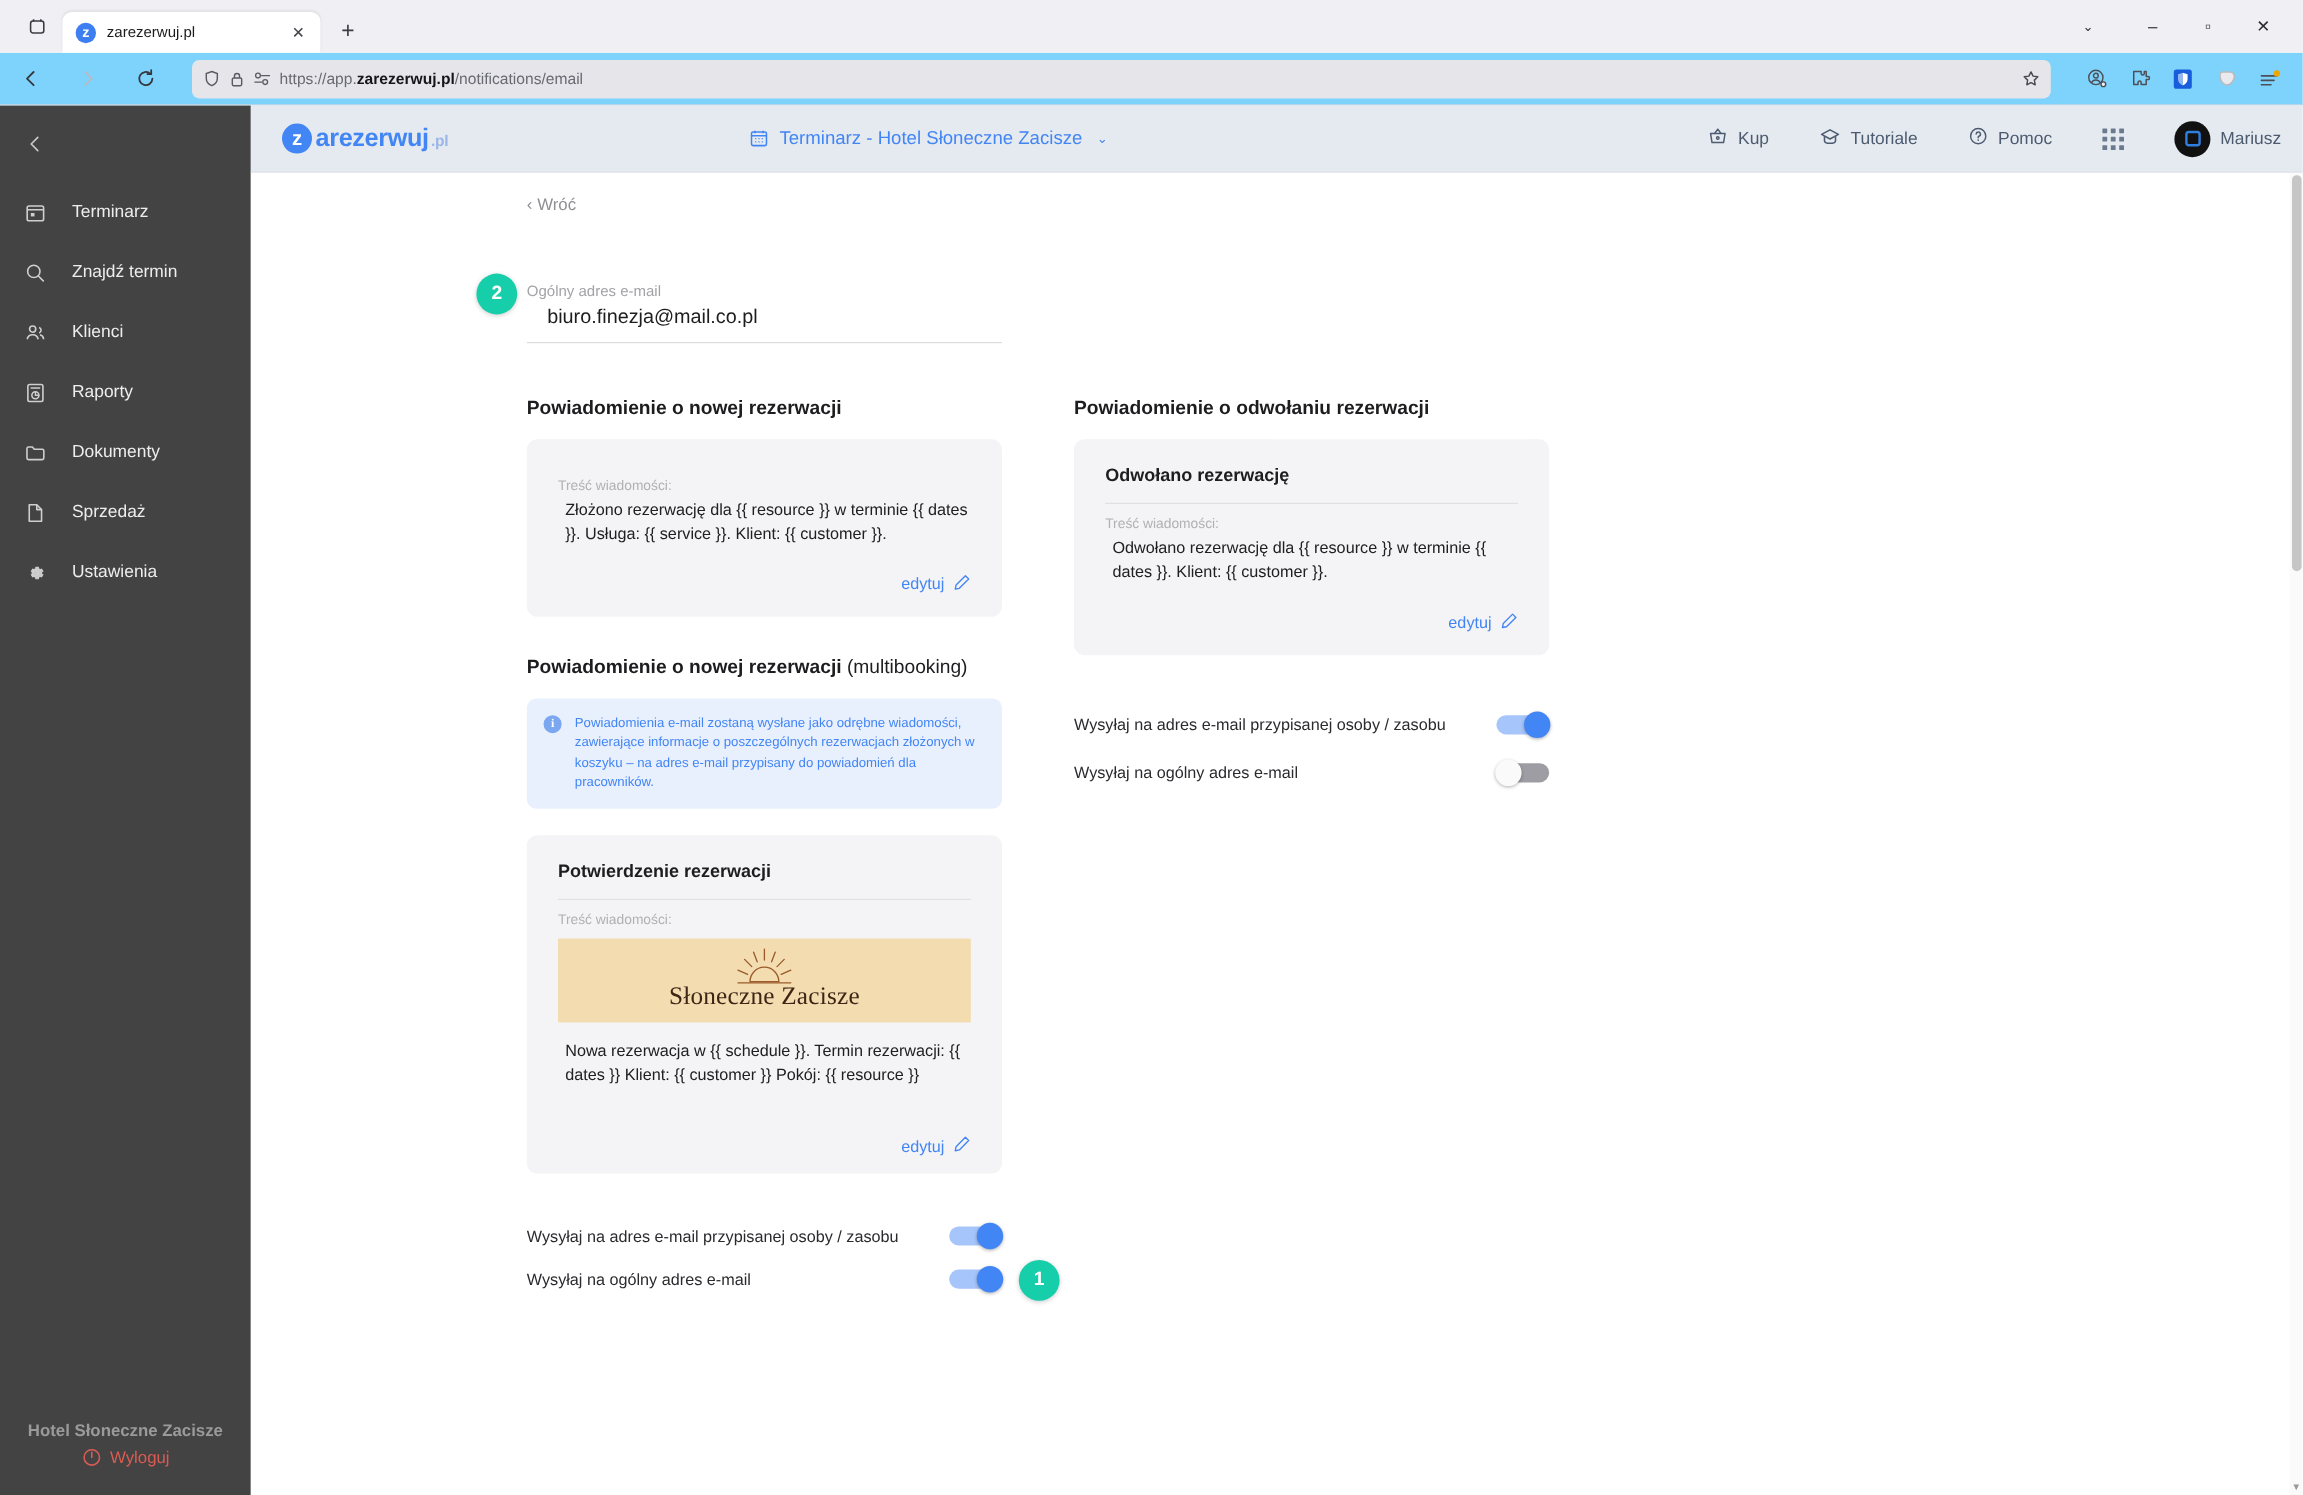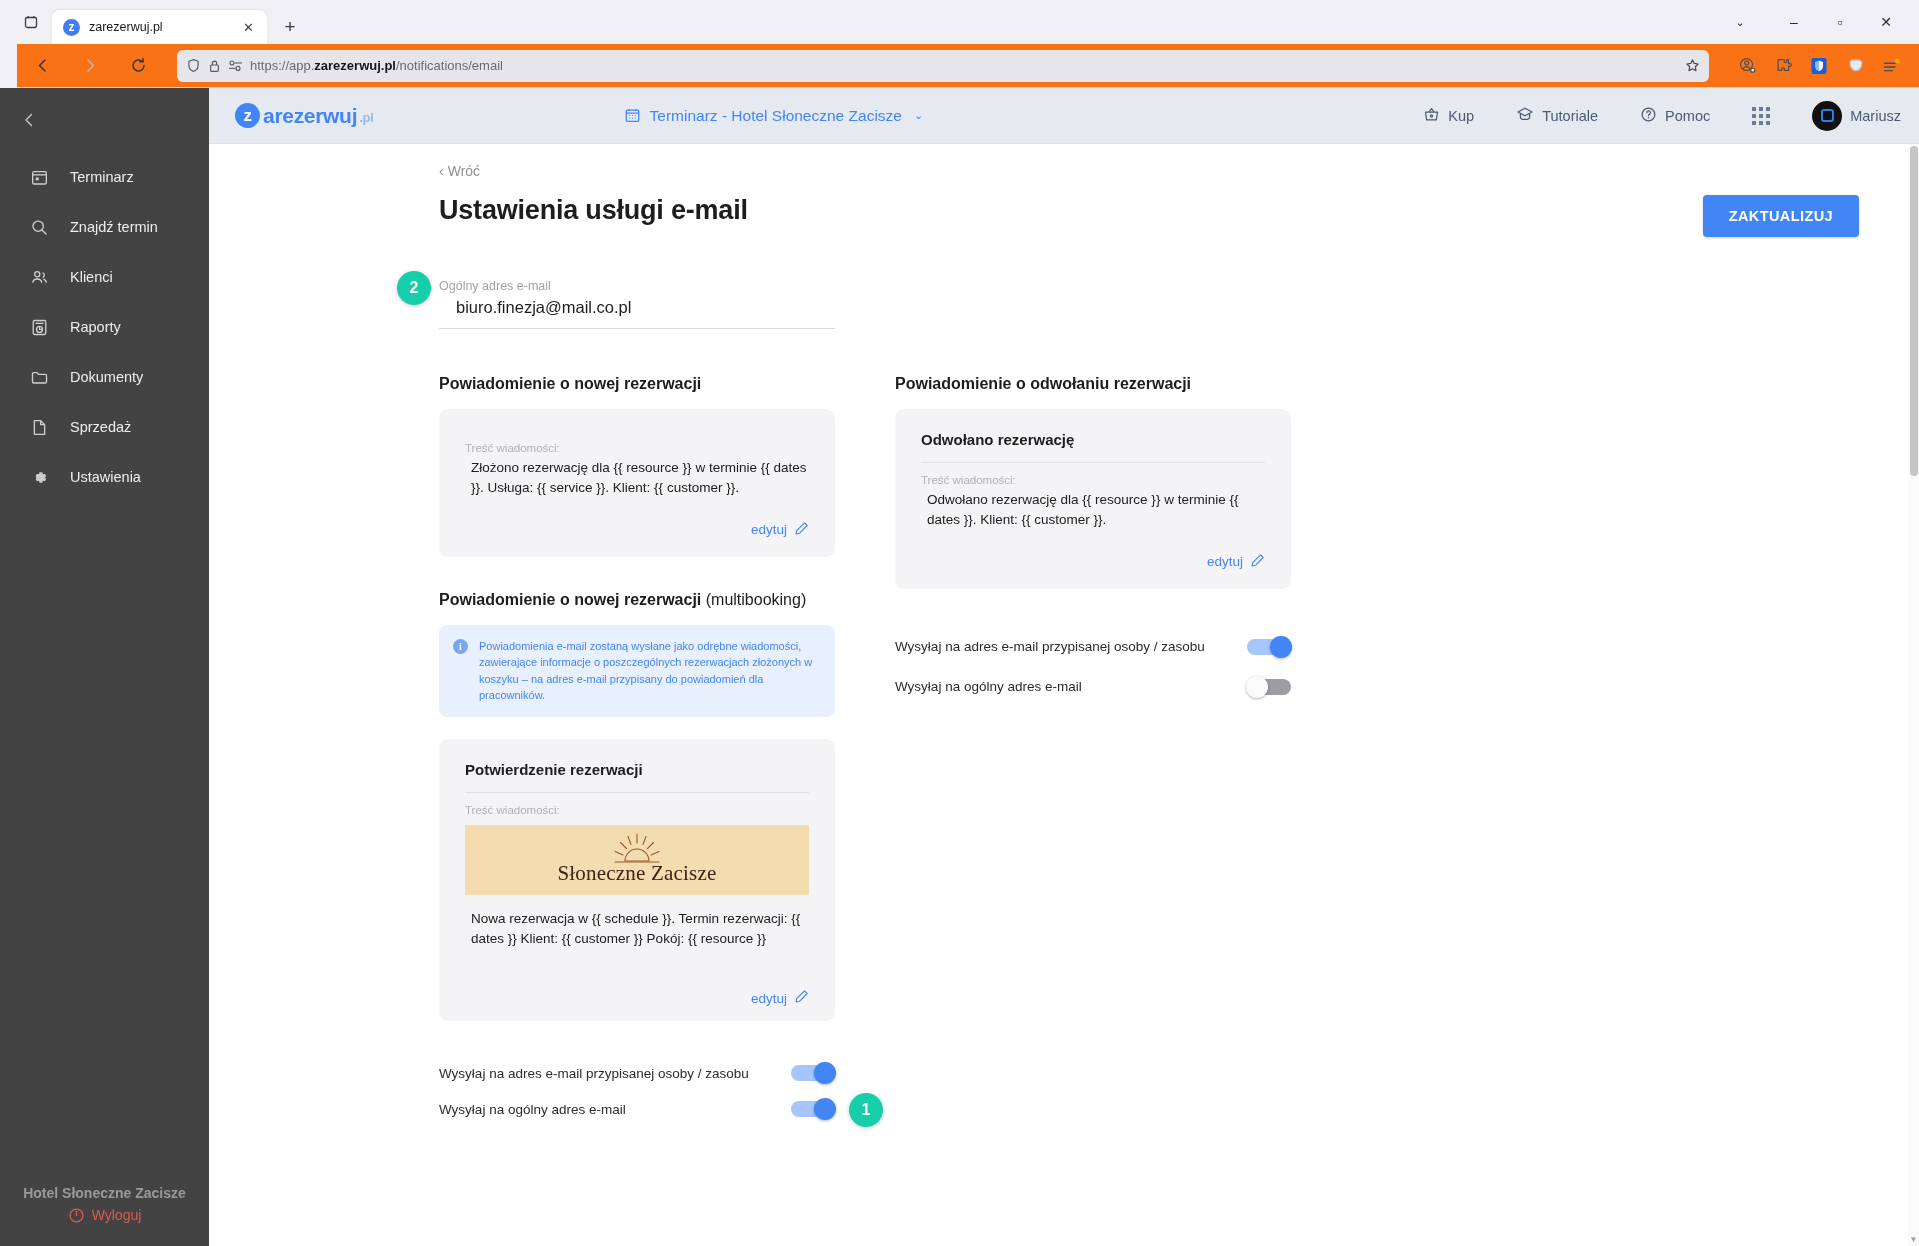--- a/index.html
+++ b/index.html
@@ -34,23 +34,22 @@
     flex:none; font-family:"Liberation Sans", sans-serif;
   }
   .tab-title { font-size: 12.5px; color:#1b1b1d; flex:1; white-space:nowrap; overflow:hidden; text-overflow:ellipsis; }
   .tab-close { width:19px; height:19px; display:flex; align-items:center; justify-content:center; color:#45454b; font-size:13px; border-radius:3px;}
   .newtab { width:30px; height:30px; display:flex; align-items:center; justify-content:center; margin-left:8px; margin-bottom:2px; color:#3b3b42; font-size:19px;}
   .win-controls { margin-left:auto; display:flex; align-items:center; height:44px; gap:0; }
   .win-btn { width:46px; height:44px; display:flex; align-items:center; justify-content:center; color:#2b2b30; font-size:14px; }
   .win-btn.chev { font-size: 11px; margin-right: 16px; width: 30px;}
 
   .navbar {
-    height: 44px; background:#f97316; display:flex; align-items:center; padding: 0 10px 0 8px; gap: 14px;
+    height: 44px; background:#7dd3fc; display:flex; align-items:center; padding: 0 10px 0 8px; gap: 14px;
     border-bottom: 1px solid #d7d7dc;
-    margin-left: 17px;
   }
   .nav-ico { width:34px; height:34px; display:flex; align-items:center; justify-content:center; color:#36363c; }
   .nav-ico.dim { color:#b9b9c0; }
   .urlbar {
     flex:1; height:32px; background:#e5e5ea; border-radius:6px; margin: 0 8px;
     display:flex; align-items:center; gap:7px; padding: 0 9px; min-width: 0;
   }
   .urlbar .u-ico { display:flex; align-items:center; color:#5b5b63; flex:none;}
   .url-text { font-size:13px; color:#6a6a72; white-space:nowrap; overflow:hidden; text-overflow:ellipsis; }
   .url-text b { color:#15151a; font-weight:700; }
@@ -60,21 +59,21 @@
 
   
   .app { flex:1; display:flex; min-height:0; background:#fff; position:relative; }
 
   
   .sidebar {
     width: 209px; background:#434343; flex:none; display:flex; flex-direction:column;
     padding-top: 6px; color:#e7e7e7; position:relative;
   }
   .side-collapse { height:52px; display:flex; align-items:center; padding-left:20px; color:#c9c9c9; }
-  .side-nav { padding-top: 6px; display:flex; flex-direction:column;margin-left:10px; }
+  .side-nav { padding-top: 6px; display:flex; flex-direction:column; }
   .side-item { height:50px; display:flex; align-items:center; gap:20px; padding-left:18px; color:#ededed; font-size:14.5px; }
   .side-item .si-ico { width:22px; height:22px; display:flex; align-items:center; justify-content:center; color:#cfcfcf; flex:none;}
   .side-foot { margin-top:auto; padding-bottom:18px; text-align:center; }
   .side-hotel { color:#9a9a9a; font-size:14px; font-weight:bold; margin-bottom:6px; }
   .side-logout { display:inline-flex; gap:7px; color:#d95c53; font-size:14px; font-weight:normal; }
 
   
   .apparea { flex:1; display:flex; flex-direction:column; min-width:0; position:relative; }
 
   .apphead {
@@ -451,24 +450,20 @@
       </header>
 
       <div class="content">
         <div class="inner">
 
           <a class="back-link">
             <span>‹</span>
             <span>Wróć</span>
           </a>
 
-          <div class="title-row">
-            <h1 class="page-title">Ustawienia usługi e-mail</h1>
-            <button class="btn-update">ZAKTUALIZUJ</button>
-          </div>
 
 
           <div class="email-row">
             <div class="badge b2">2</div>
             <div class="field-label">Ogólny adres e-mail</div>
             <div class="field-value">biuro.finezja@mail.co.pl</div>
           </div>
 
           <div class="cols">
 

